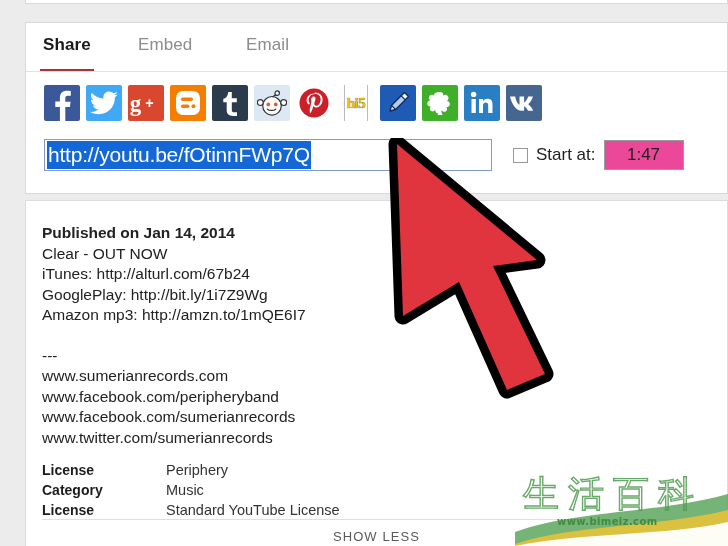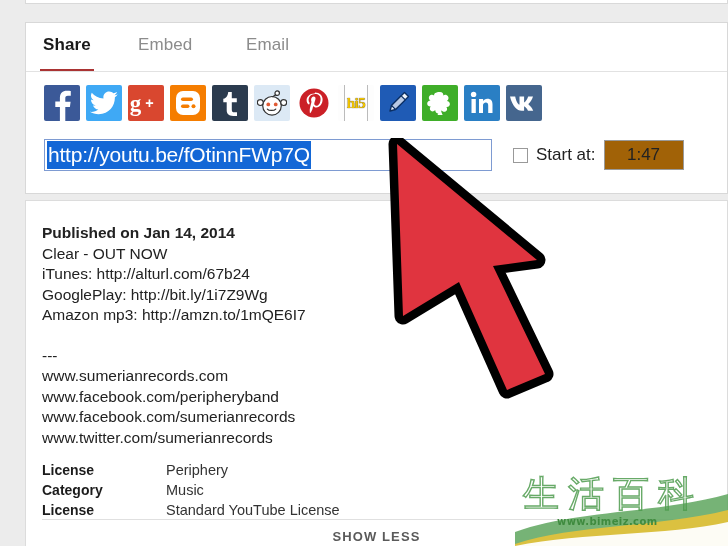--- a/index.html
+++ b/index.html
@@ -174,21 +174,21 @@
     flex: none;
   }
   .startat-label {
     font-size: 17px;
     color: #222;
   }
   .time-box {
     width: 80px;
     height: 30px;
     border: 1px solid #9a9a9a;
-    background: #a16207;
+    background: #ec4899;
     box-sizing: border-box;
     display: flex;
     align-items: center;
     justify-content: center;
     font-size: 17px;
     color: #222;
     cursor: text;
   }
 
   
@@ -240,21 +240,21 @@
     top: 318px;
     height: 1px;
     background: #e0e0e0;
   }
   .show-less {
     position: absolute;
     left: 0; right: 0;
     top: 328px;
     text-align: center;
     font-size: 13px;
-    font-weight: bold;
+    font-weight: normal;
     letter-spacing: 1.1px;
     color: #5a5a5a;
     cursor: pointer;
   }
 
   
   .watermark {
     position: absolute;
     left: 515px;
     top: 466px;

